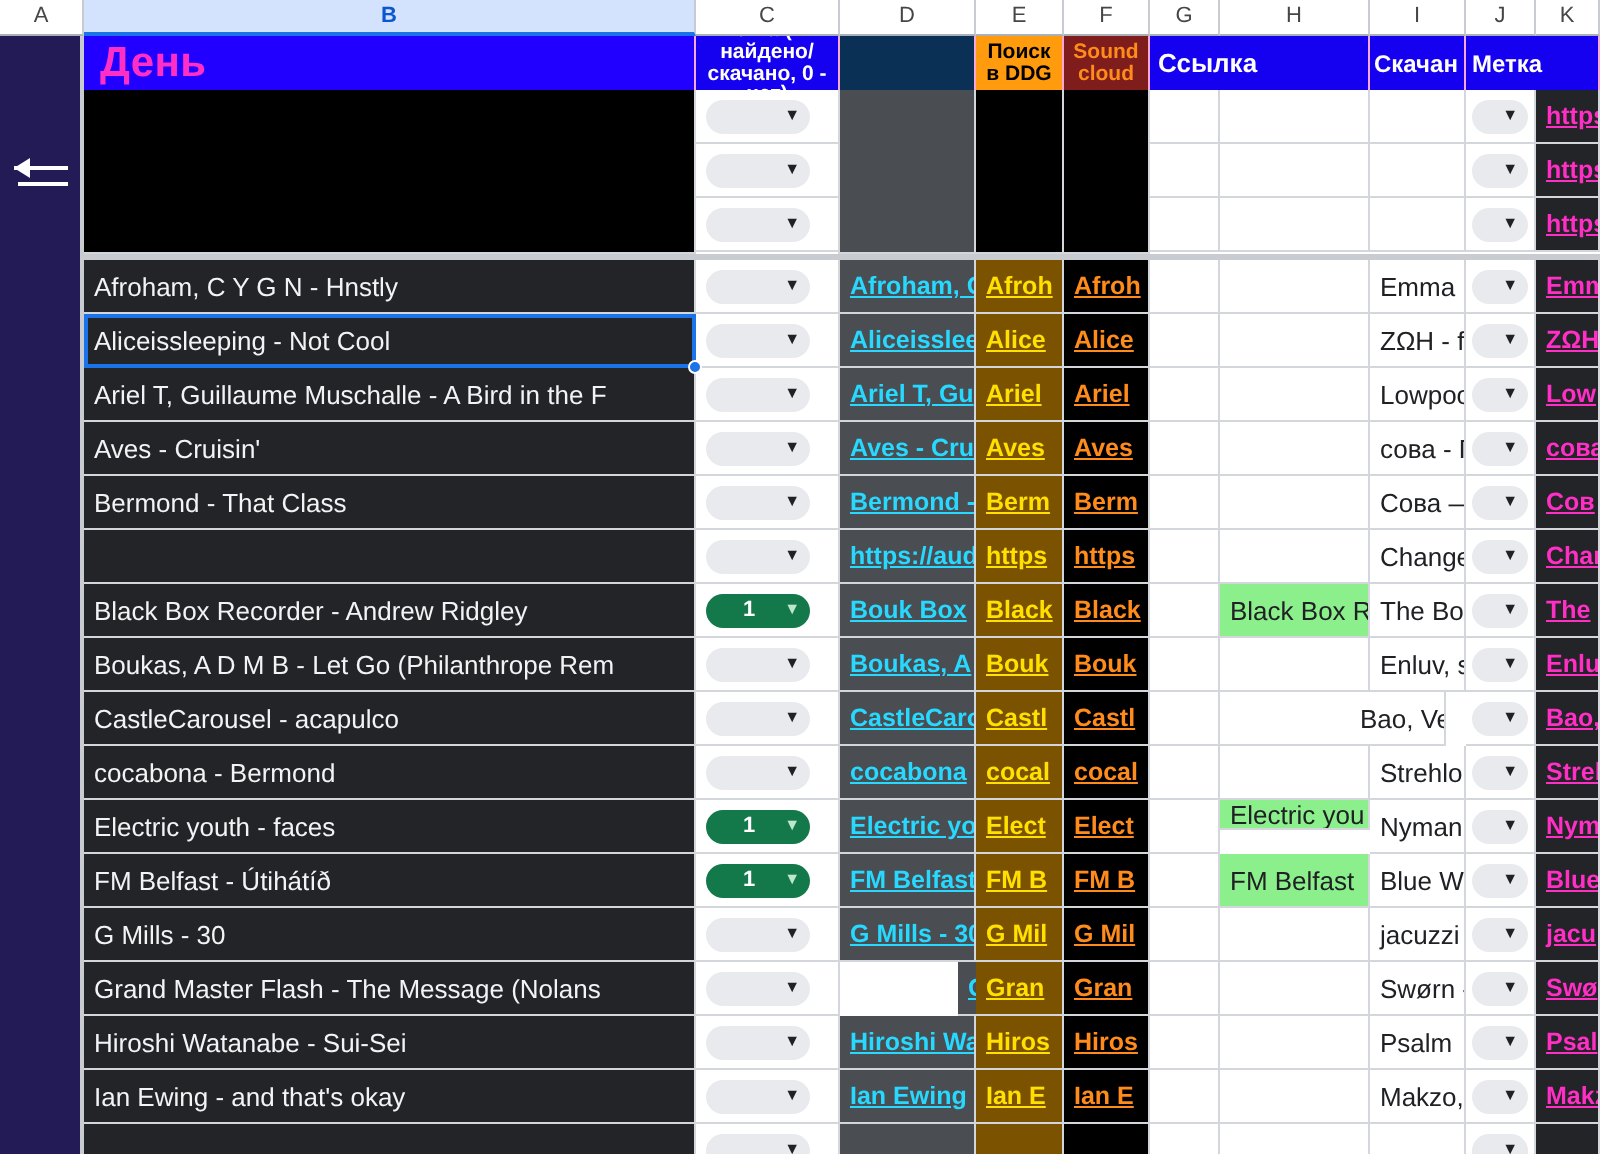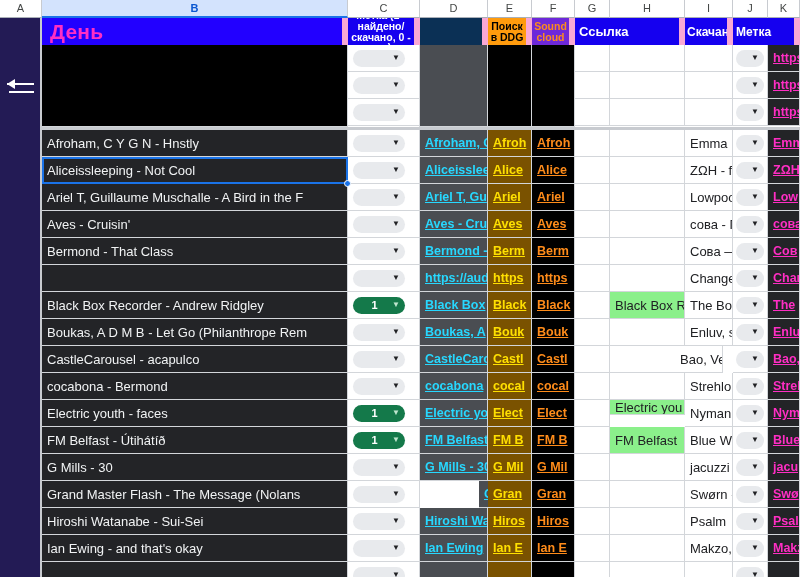--- a/index.html
+++ b/index.html
@@ -43,34 +43,34 @@
   .arrow-wrap{
     position:absolute; left:0; top:50px; width:42px; height:40px;
     display:flex; align-items:center; justify-content:center;
   }
   .arrow-wrap svg{ display:block; }
 
   
   .hband{ position:absolute; left:42px; top:18px; width:758px; height:27px; display:flex; }
   .hcell{
     height:27px; overflow:hidden; position:relative;
-    border-right:6px solid #f9a8d4;
+    border-right:1px solid #f9a8d4;
     font-size:10.5px; font-weight:bold; line-height:1.0;
     display:flex; align-items:center;
   }
 
   .title-day{
     background:#2200ff; color:#ff2ec4;
     font-size:21px; font-weight:bold; letter-spacing:.2px;
     padding-left:8px; font-family:"Liberation Sans", sans-serif;
   }
   .hdr-blue{ background:#1500ef; color:#ffffff; }
   .hdr-navy{ background:#0b3055; color:#ffffff; }
   .hdr-orange{ background:#ff9b0d; color:#000000; }
-  .hdr-black{ background:#6d28d9; color:#ff8c1a; }
+  .hdr-black{ background:#7f1d1d; color:#ff8c1a; }
   .hdr-wrap{ white-space:normal; line-height:1.02; padding:1px 2px; text-align:center; justify-content:center;}
 
   
   .chip{
     display:inline-flex; align-items:center; justify-content:space-between;
     height:17px; border-radius:9px; background:#e8eaed;
     padding:0 5px 0 7px; min-width:52px; margin-left:5px;
     font-size:11px; color:#3c4043;
   }
   .chip .cv{ font-weight:bold; flex:1; text-align:center; }
@@ -429,21 +429,21 @@
         <div class="cell bgdark2 pad txt-white" style="position: absolute; left: 42px; width: 306px; height: 27px; top: 0px;">
           <span>Black Box Recorder - Andrew Ridgley</span>
         </div>
         <div class="cell bgwhite" style="position: absolute; left: 348px; width: 72px; height: 27px; top: 0px;">
           <span class="chip green">
             <span class="cv">1</span>
             <span class="car">▼</span>
           </span>
         </div>
         <div class="cell bgdark pad" style="position: absolute; left: 420px; width: 68px; height: 27px; top: 0px;">
-          <span class="lnk lnk-cyan">Black Box</span>
+          <span class="lnk lnk-cyan">Bouk Box</span>
         </div>
         <div class="cell pad" style="position: absolute; left: 488px; width: 44px; height: 27px; top: 0px; background: rgb(122, 82, 0);">
           <span class="lnk lnk-yellow">Black</span>
         </div>
         <div class="cell bgblack pad" style="position: absolute; left: 532px; width: 43px; height: 27px; top: 0px;">
           <span class="lnk lnk-orange">Black</span>
         </div>
         <div class="cell bgwhite" style="position: absolute; left: 575px; width: 35px; height: 27px; top: 0px;"></div>
         <div class="cell bggreen pad txt-black" style="position: absolute; left: 610px; width: 75px; height: 27px; top: 0px;">
           <span>Black Box R</span>

